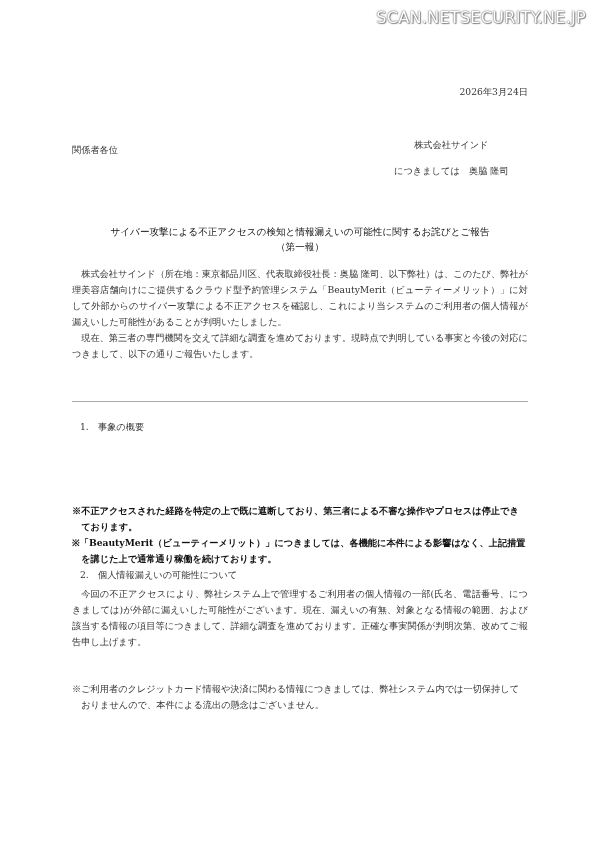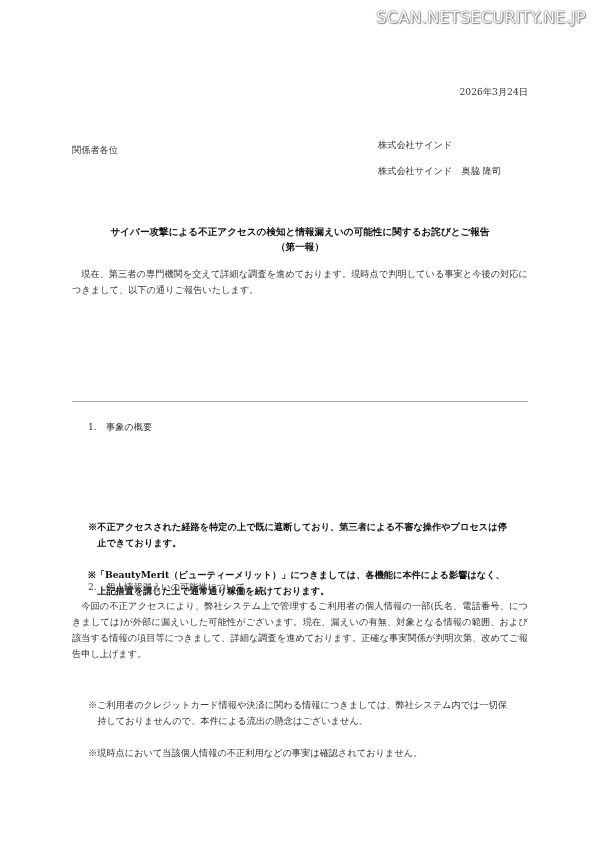--- a/index.html
+++ b/index.html
@@ -9,56 +9,57 @@
   }
   .watermark {
     position: absolute; top: 8px; right: 14px;
     font-family: "DejaVu Sans", "Liberation Sans", sans-serif;
     font-size: 16px; letter-spacing: 0.3px; color: #fff;
     text-shadow: 0 0 1px #666, 0 0 2px #666, 1px 1px 1px #999;
   }
   .page { position: absolute; left: 72px; top: 0; width: 456px; font-size: 9.2px; line-height: 16px; }
   .date { position: absolute; top: 84px; right: 0; text-align: right; margin-left: 32px; }
   .addressee { position: absolute; top: 110px; left: 0; margin-top: 32px; }
-  .sender { position: absolute; left: 306px; top: 137px; }
+  .sender { position: absolute; left: 322px; top: 137px; text-align: center; }
   .sender div { height: 26px; }
   .title {
     position: absolute; top: 224px; left: 0; width: 456px; text-align: center;
-    font-weight: bold; font-size: 9.6px; line-height: 15px; color: #111;
+    font-weight: normal; font-size: 9.6px; line-height: 15px; color: #111;
   }
   .intro { position: absolute; top: 266px; left: 0; width: 456px; }
   .para { text-indent: 1em; margin: 0; text-align: justify; }
   .rule { position: absolute; top: 401px; left: 0; width: 456px; height: 1px; background: #aaa; }
   .sec1 { position: absolute; top: 419px; left: 0; width: 456px; }
-  .heading { margin: 0 0 3px 16px; }
+  .heading { margin: 0 0 3px 8px; }
   .notes-bold { position: absolute; top: 503px; left: 0; width: 456px; font-weight: bold; color: #111; }
-  .note { margin: 16px; padding-left: 1em; text-indent: -1em; }
+  .note { margin: 0; padding-left: 1em; text-indent: -1em; }
   .note.plain { margin-bottom: 0; }
-  .sec2 { position: absolute; top: 579px; left: 0; width: 456px; }
+  .sec2 { position: absolute; top: 567px; left: 0; width: 456px; }
   .notes-plain { position: absolute; top: 681px; left: 0; width: 456px; }
 </style>
 </head>
 <body>
 
 <div class="watermark">SCAN.NETSECURITY.NE.JP</div>
 
 <div class="page">
   <div class="date">2026年3月24日</div>
   <div class="addressee">関係者各位</div>
   <div class="sender">
     <div>株式会社サインド</div>
-    <div>株式会社サインド　奥脇 隆司</div>
+    <div>につきましては　奥脇 隆司</div>
   </div>
 
   <div class="title">
     <div>サイバー攻撃による不正アクセスの検知と情報漏えいの可能性に関するお詫びとご報告</div>
     <div>（第一報）</div>
   </div>
 
   <div class="intro">
+    <p class="para">株式会社サインド（所在地：東京都品川区、代表取締役社長：奥脇 隆司、以下弊社）は、このたび、弊社が理美容店舗向けにご提供するクラウド型予約管理システム「BeautyMerit（ビューティーメリット）」に対して外部からのサイバー攻撃による不正アクセスを確認し、これにより当システムのご利用者の個人情報が漏えいした可能性があることが判明いたしました。</p>
     <p class="para">現在、第三者の専門機関を交えて詳細な調査を進めております。現時点で判明している事実と今後の対応につきまして、以下の通りご報告いたします。</p>
   </div>
 
   <div class="rule"></div>
 
   <div class="sec1">
     <p class="heading">1.　事象の概要</p>
   </div>
 
   <div class="notes-bold">
@@ -66,15 +67,14 @@
     <p class="note">※「BeautyMerit（ビューティーメリット）」につきましては、各機能に本件による影響はなく、上記措置を講じた上で通常通り稼働を続けております。</p>
   </div>
 
   <div class="sec2">
     <p class="heading">2.　個人情報漏えいの可能性について</p>
     <p class="para">今回の不正アクセスにより、弊社システム上で管理するご利用者の個人情報の一部(氏名、電話番号、につきましては)が外部に漏えいした可能性がございます。現在、漏えいの有無、対象となる情報の範囲、および該当する情報の項目等につきまして、詳細な調査を進めております。正確な事実関係が判明次第、改めてご報告申し上げます。</p>
   </div>
 
   <div class="notes-plain">
     <p class="note plain">※ご利用者のクレジットカード情報や決済に関わる情報につきましては、弊社システム内では一切保持しておりませんので、本件による流出の懸念はございません。</p>
-    <p class="note plain">※現時点において当該個人情報の不正利用などの事実は確認されておりません。</p>
   </div>
 </div>
 
 </body></html>

